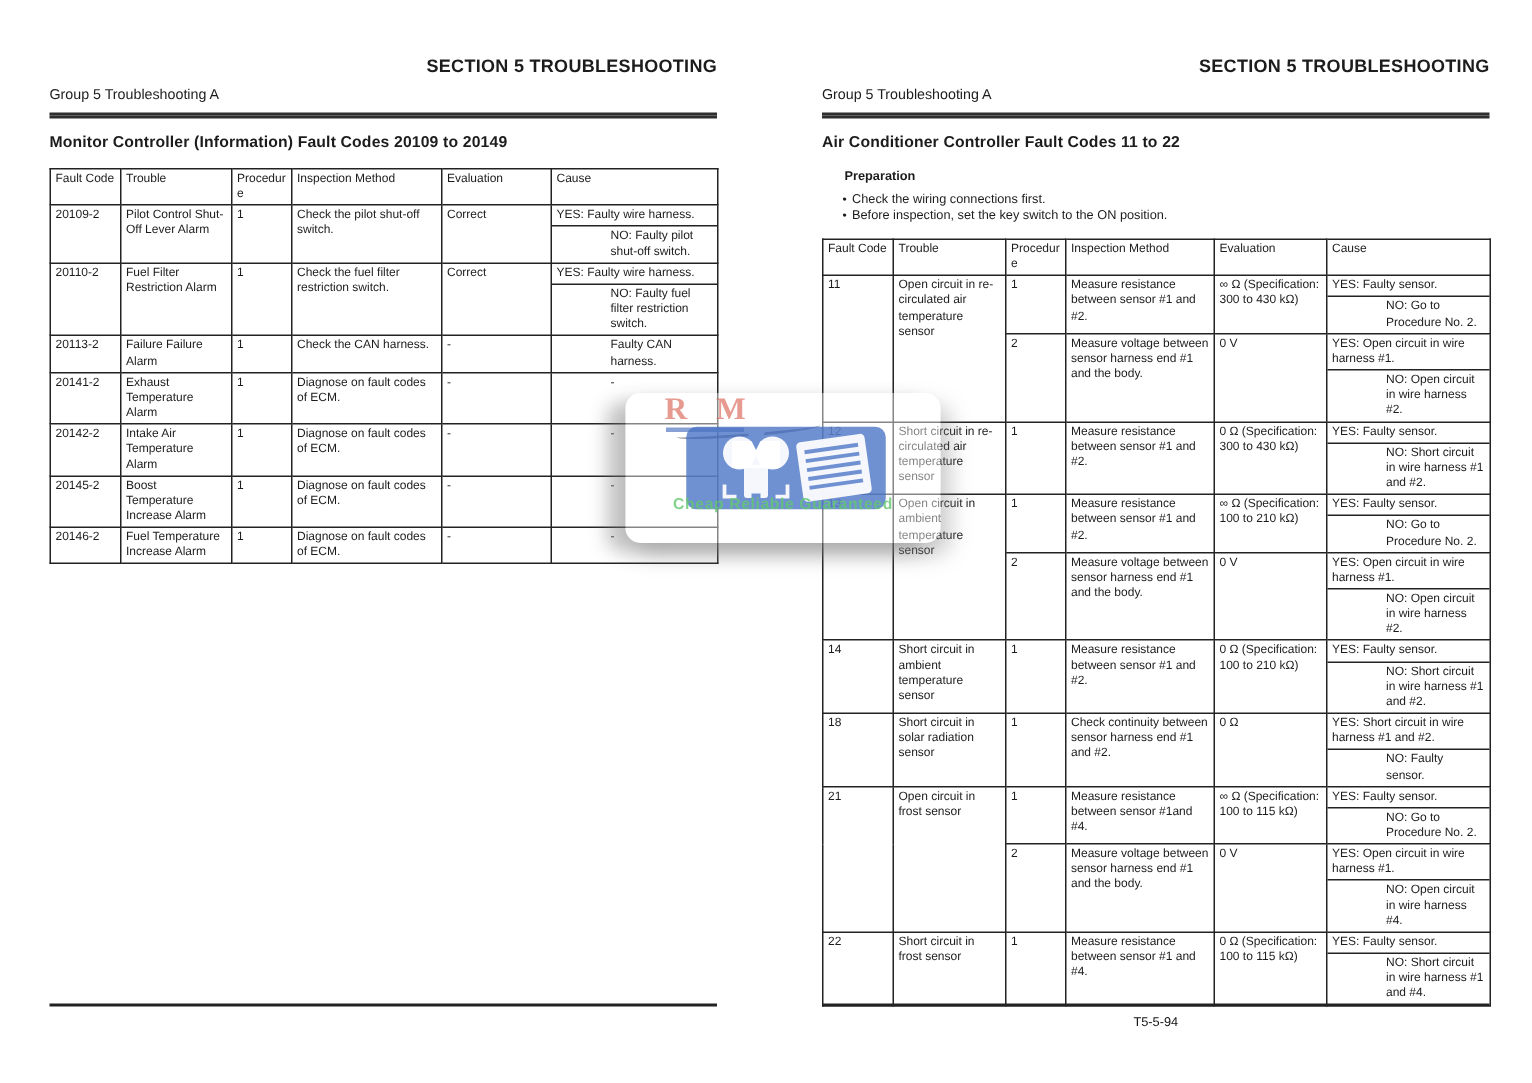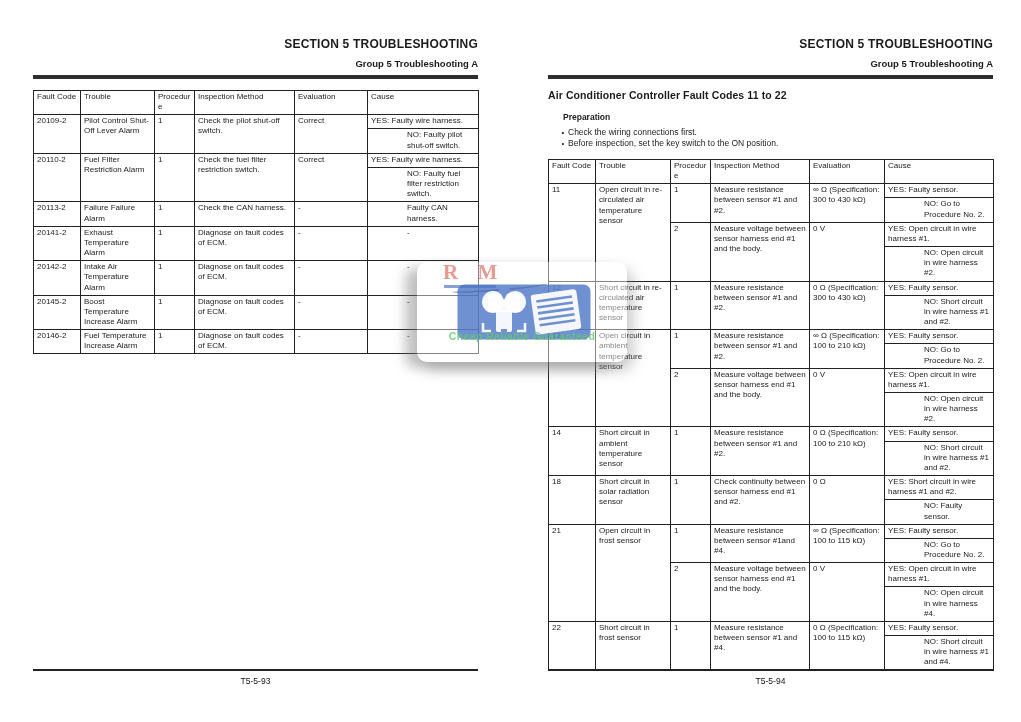--- a/index.html
+++ b/index.html
@@ -13,21 +13,21 @@
   }
   .page { position:absolute; top:0; height:722px; }
   #page-left  { left:33px;  width:445px; }
   #page-right { left:548px; width:445px; }
 
   .sec-header {
     text-align:right; font-weight:bold; font-size:12px;
     padding-top:37px; letter-spacing:0.2px;
   }
   .grp-header {
-    text-align:right; font-weight:bold; font-size:9.5px; margin-top:7px;
+    text-align:left; font-weight:normal; font-size:9.5px; margin-top:7px;
   }
   .dbl-rule {
     margin-top:6px; height:3px;
     border-top:2px solid #2e2e2e; border-bottom:2px solid #2e2e2e;
   }
   .page-title { font-weight:bold; font-size:10.5px; margin-top:10px; letter-spacing:0.1px; }
 
   .prep-title { font-weight:bold; font-size:8.5px; margin:11px 0 5px 15px; }
   .prep-item  { display:flex; font-size:8.5px; line-height:11px; margin-left:10px; }
   .prep-item .bullet { width:10px; text-align:center; font-size:8px; }
@@ -87,20 +87,21 @@
     color:rgba(98,200,110,0.8);
   }
 </style>
 </head>
 <body>
 
 <div class="page" id="page-left">
   <div class="sec-header">SECTION 5 TROUBLESHOOTING</div>
   <div class="grp-header">Group 5 Troubleshooting A</div>
   <div class="dbl-rule"></div>
+  <div class="page-title">Monitor Controller (Information) Fault Codes 20109 to 20149</div>
 
   <table class="fault-table">
     <colgroup>
       <col style="width:47px">
         <col style="width:74px">
         <col style="width:40px">
       <col style="width:100px">
         <col style="width:73px">
         <col style="width:111px">
     </colgroup>
@@ -184,21 +185,20 @@
           <td>Diagnose on fault codes of ECM.</td>
           <td>-</td>
           <td class="cause-cell">
             <div class="cause-item">-</div>
           </td>
         </tr>
       </tbody>
   </table>
 
   <div class="footer-rule"></div>
-  <div class="footer-text">T5-5-93</div>
 </div>
 
 <div class="page" id="page-right">
   <div class="sec-header">SECTION 5 TROUBLESHOOTING</div>
   <div class="grp-header">Group 5 Troubleshooting A</div>
   <div class="dbl-rule"></div>
   <div class="page-title">Air Conditioner Controller Fault Codes 11 to 22</div>
 
   <div class="prep-title">Preparation</div>
   <div class="prep-item">

